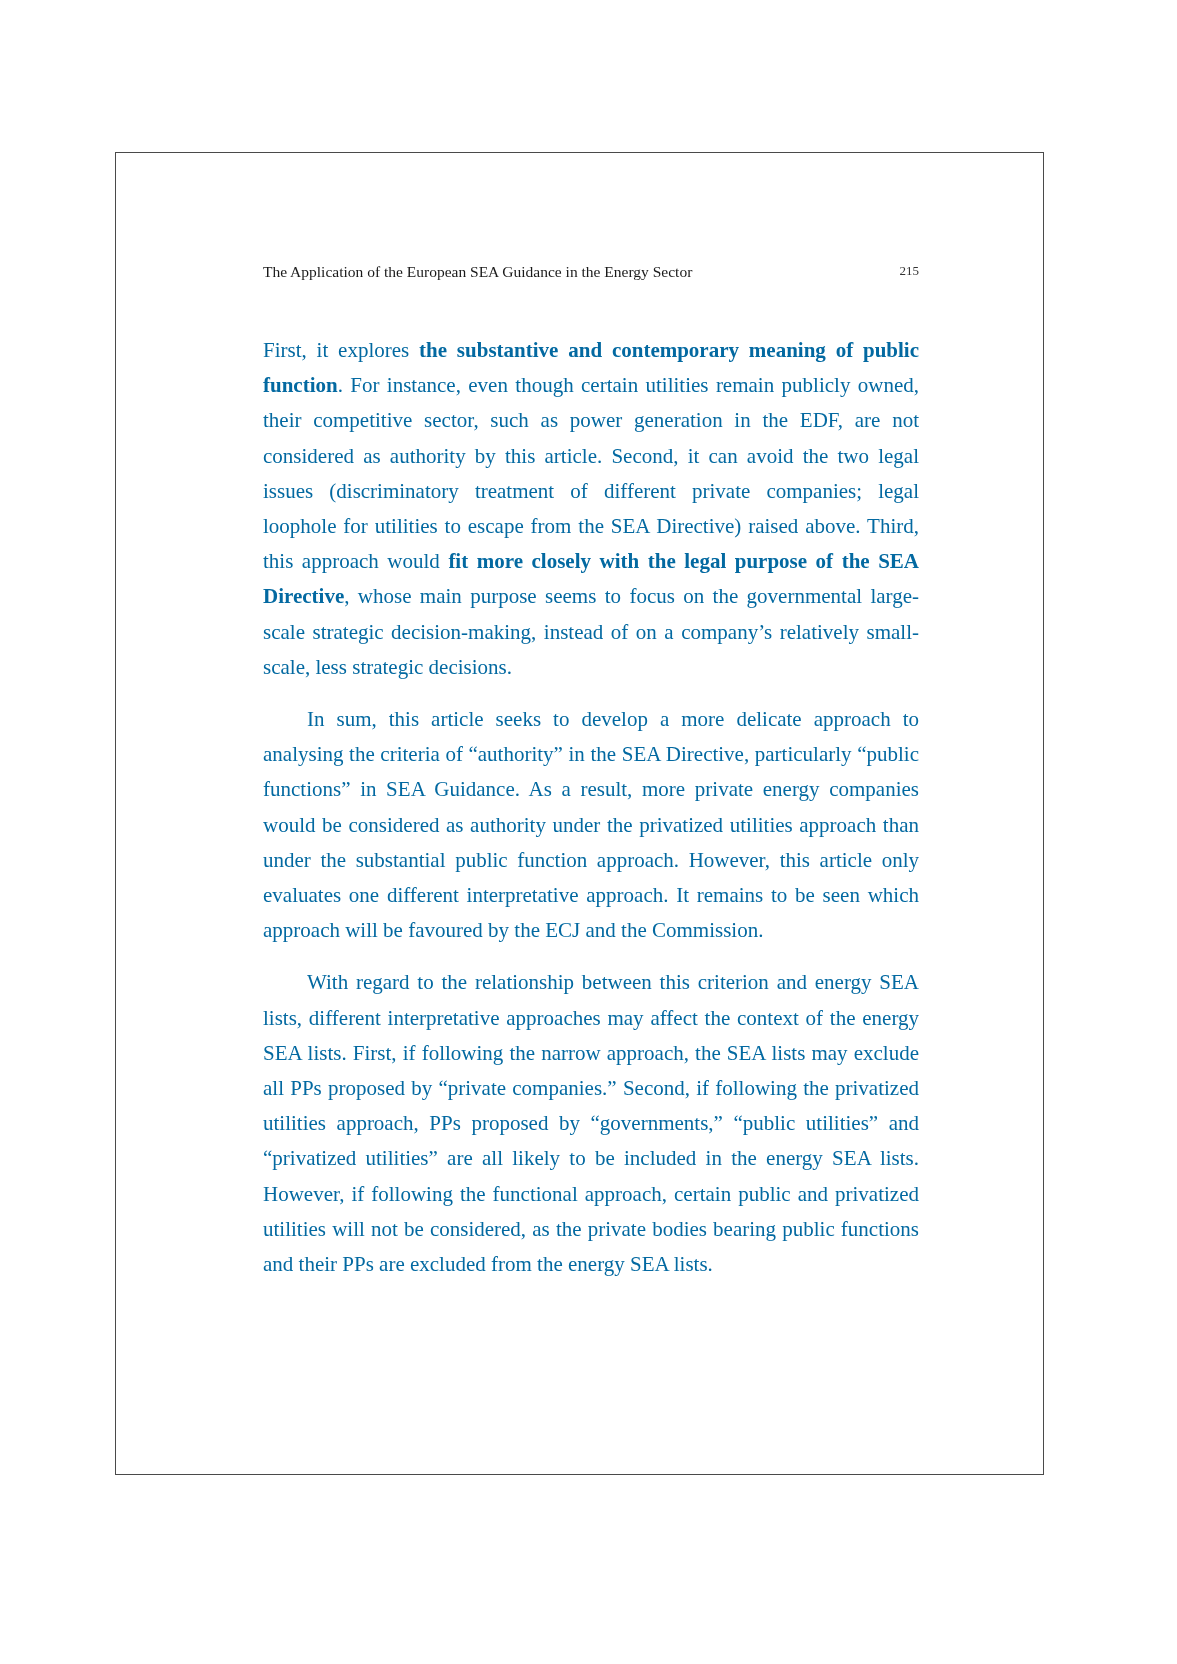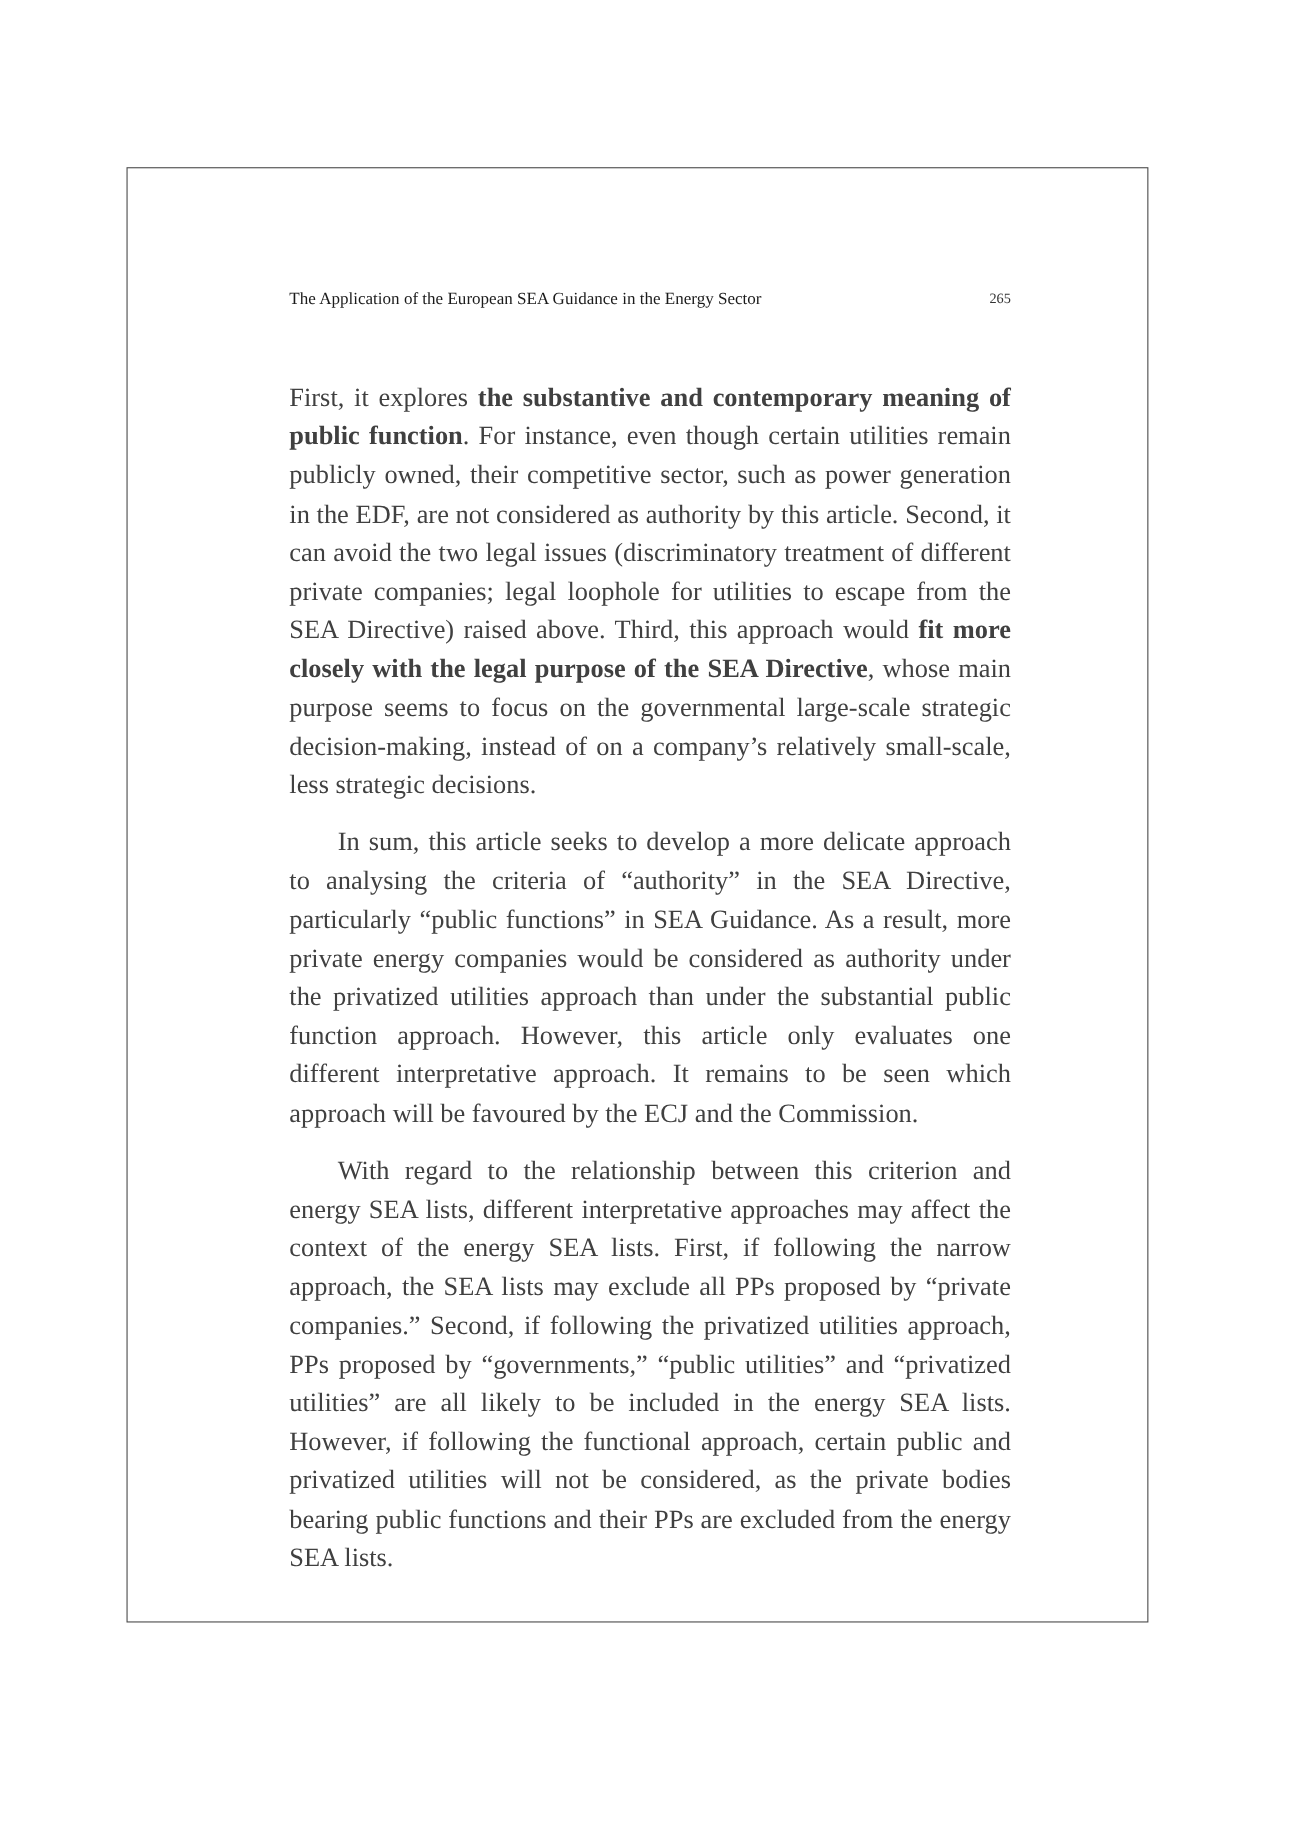--- a/index.html
+++ b/index.html
@@ -20,38 +20,37 @@
       font-size: 15.5px;
       color: #1a1a1a;
     }
     .running-head .title { position: absolute; left: 0; top: 0; }
     .running-head .pageno { position: absolute; right: 0; top: 0; font-size: 13px; color: #333; }
     .body-text {
       position: absolute;
       left: 263px; top: 333px;
       width: 656px;
       font-family: "Liberation Serif", "DejaVu Serif", serif;
-      font-size: 24px;
+      font-size: 21px;
       line-height: 35.2px;
-      color: #404040;
+      color: #0369a1;
       text-align: justify;
-      margin-top: 12px;
     }
     .body-text p { margin: 0 0 17px 0; }
     .body-text p.indent { text-indent: 44px; font-family: Liberation Serif, serif; }
     .body-text b { font-weight: bold; }
   </style>
 </head>
 <body>
 
 <div class="page-frame"></div>
 
 <div class="running-head">
   <span class="title">The Application of the European SEA Guidance in the Energy Sector</span>
-  <span class="pageno">265</span>
+  <span class="pageno">215</span>
 </div>
 
 <div class="body-text">
   <p>
     <span>First, it explores </span><b>the substantive and contemporary meaning of public function</b><span>. For instance, even though certain utilities remain publicly owned, their competitive sector, such as power generation in the EDF, are not considered as authority by this article. Second, it can avoid the two legal issues (discriminatory treatment of different private companies; legal loophole for utilities to escape from the SEA Directive) raised above. Third, this approach would </span><b>fit more closely with the legal purpose of the SEA Directive</b><span>, whose main purpose seems to focus on the governmental large-scale strategic decision-making, instead of on a company’s relatively small-scale, less strategic decisions.</span>
   </p>
   <p class="indent">
     <span>In sum, this article seeks to develop a more delicate approach to analysing the criteria of “authority” in the SEA Directive, particularly “public functions” in SEA Guidance. As a result, more private energy companies would be considered as authority under the privatized utilities approach than under the substantial public function approach. However, this article only evaluates one different interpretative approach. It remains to be seen which approach will be favoured by the ECJ and the Commission.</span>
   </p>
   <p class="indent">

